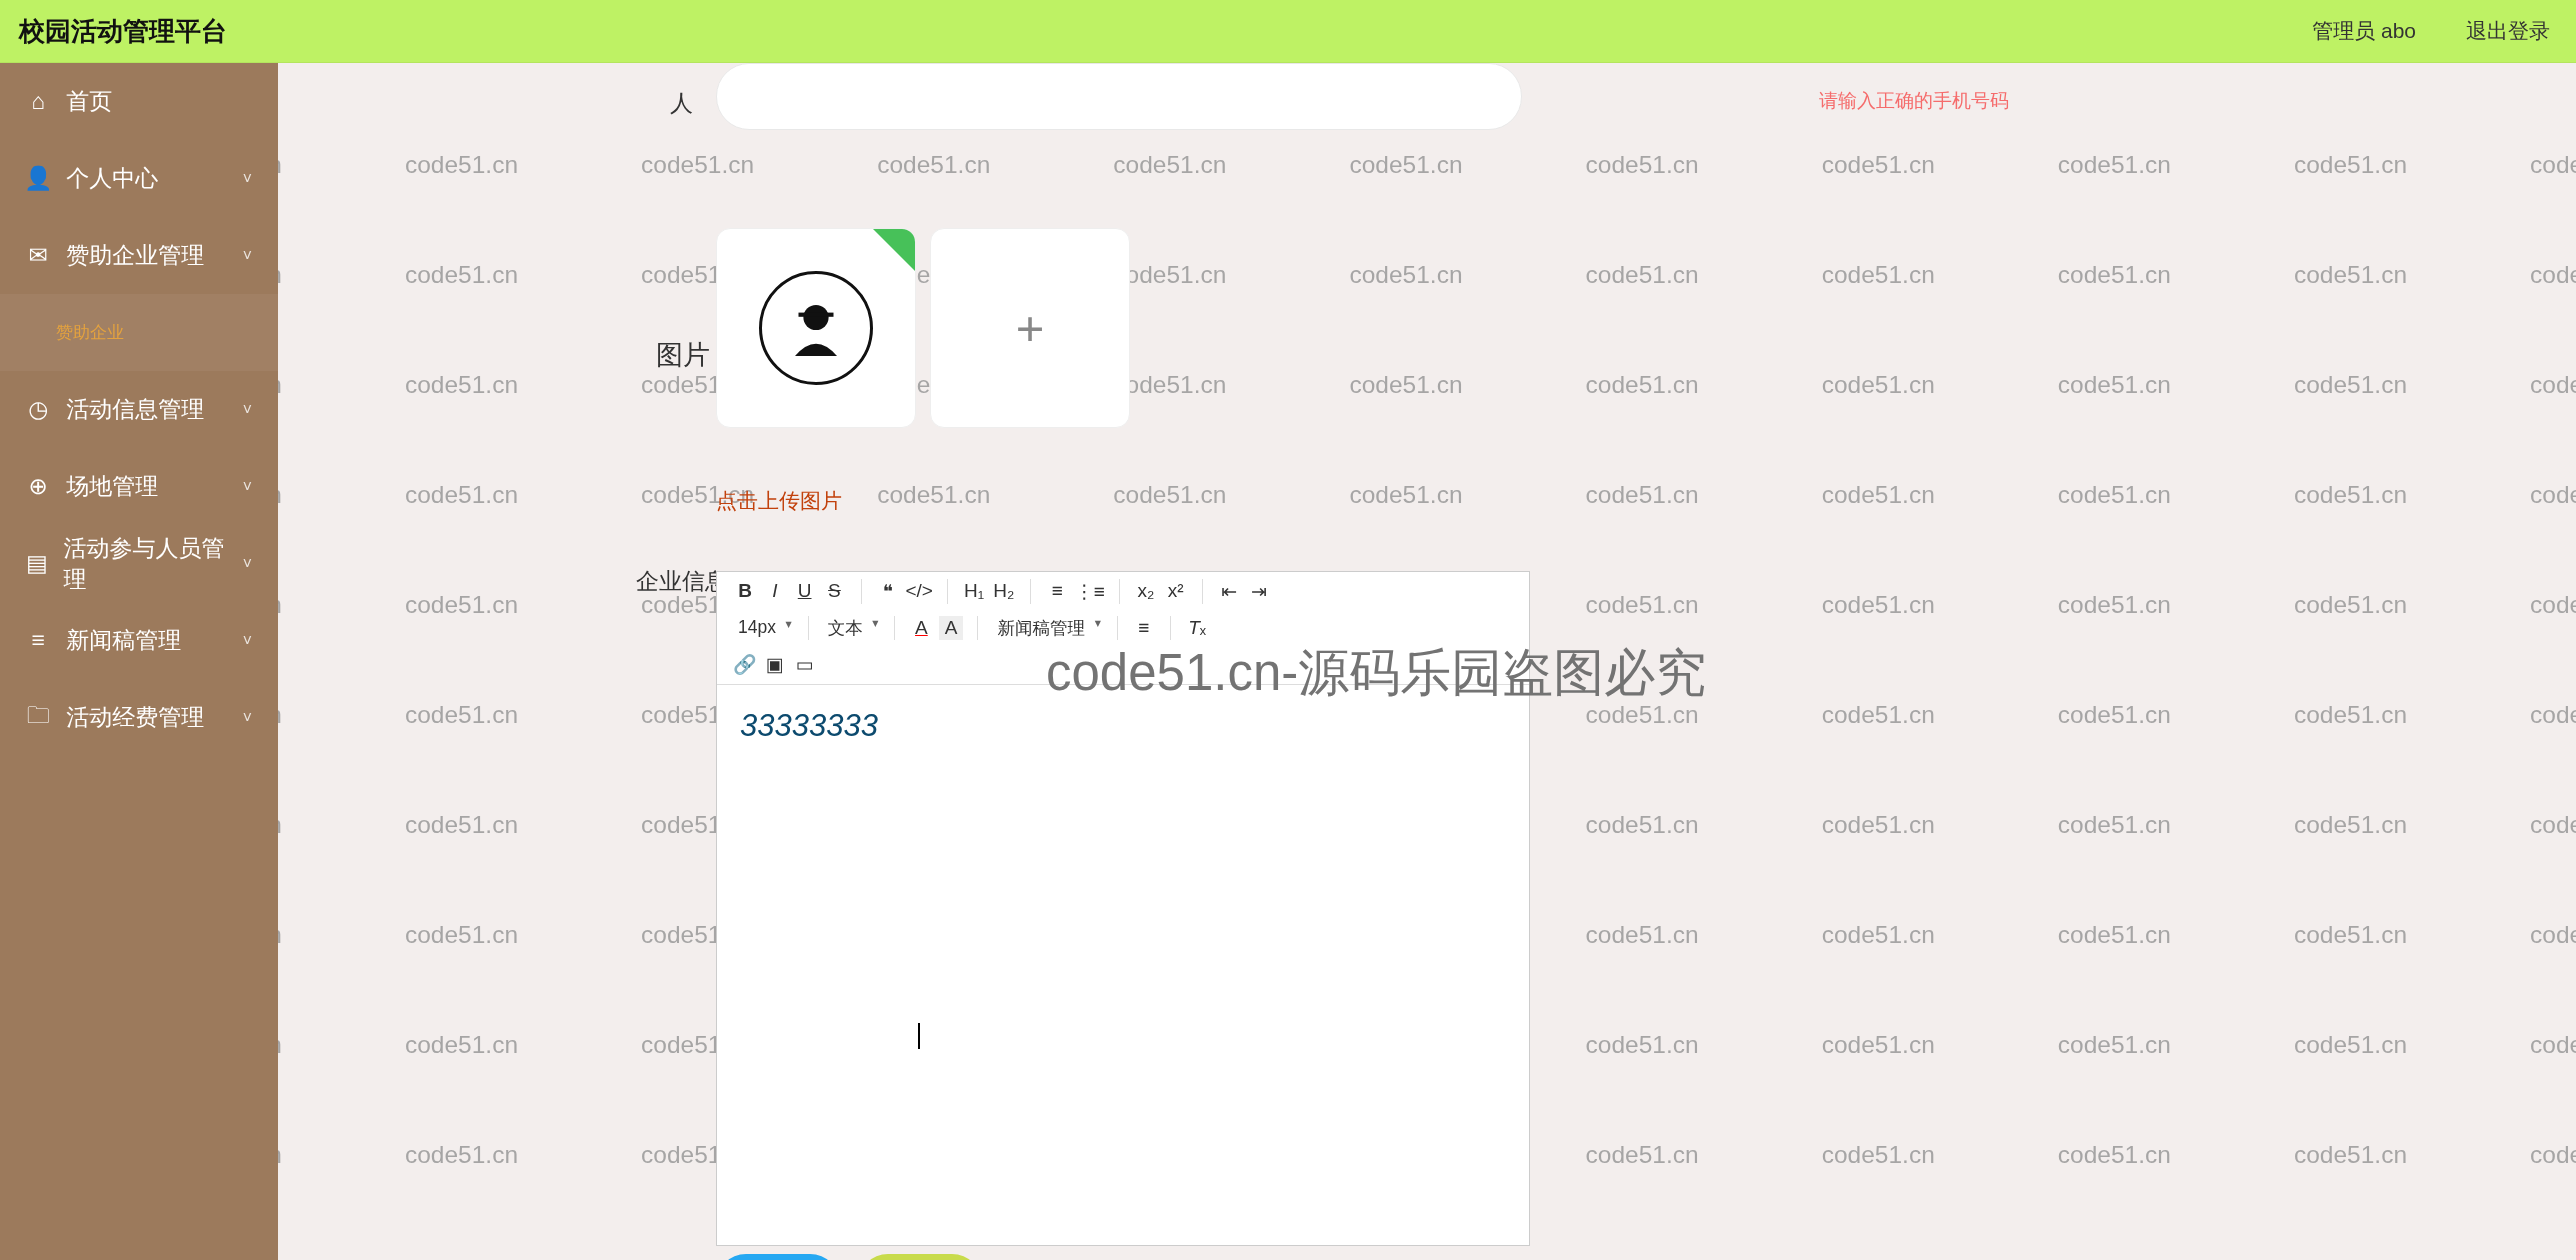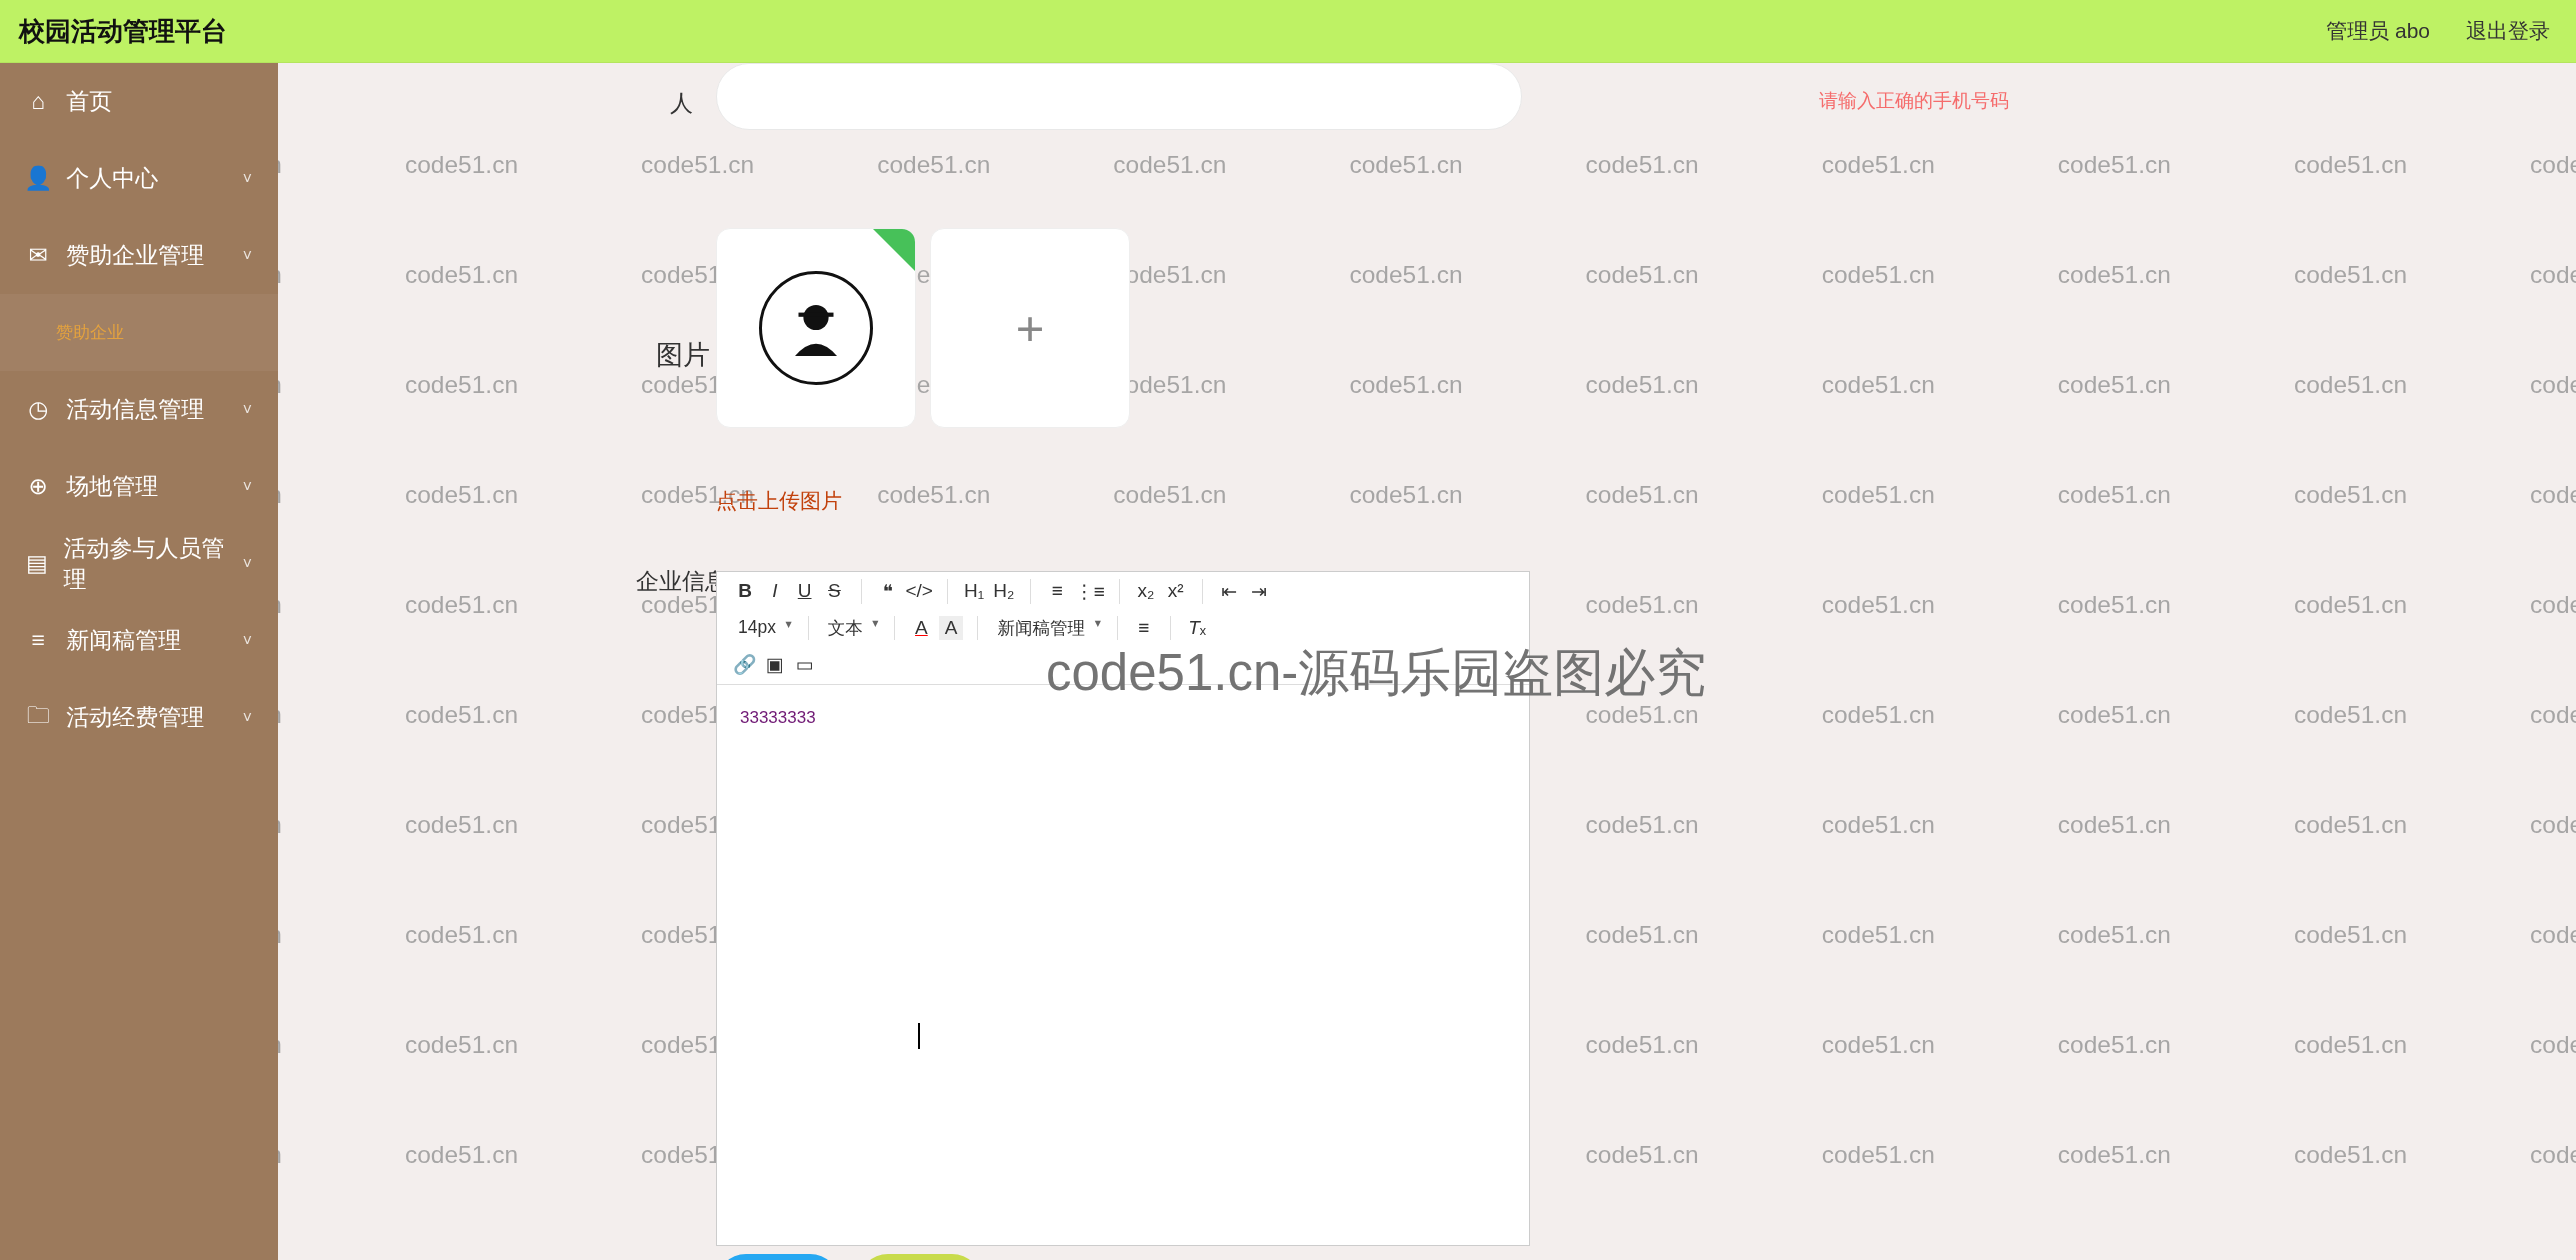--- a/index.html
+++ b/index.html
@@ -13,21 +13,21 @@
 .watermark-row { display: flex; justify-content: space-around; width: 110%; margin-left: -5%; height: 110px; align-items: center; }
 .watermark span { color: #999; font-size: 24.5px; opacity: 0.85; white-space: nowrap; }
 
 
 .top-header {
   position: relative; z-index: 5; height: 63px; background: #bef264;
   display: flex; align-items: center; justify-content: space-between;
   padding: 0 26px 0 19px; border-bottom: 0.9px solid rgba(0,0,0,0.05);
 }
 .app-title { font-size: 26px; font-weight: 600; color: #111; }
-.header-right { display: flex; align-items: center; gap: 36px; text-align: center; }
+.header-right { display: flex; align-items: center; gap: 50px; text-align: center; }
 .header-link { font-size: 21px; color: #333; cursor: pointer; }
 
 
 .sidebar {
   position: absolute; top: 63px; left: 0; width: 278px; height: calc(100% - 63px);
   background: #9C7A5C; z-index: 4;
 }
 .sidebar-item {
   display: flex; align-items: center; height: 77px; padding: 0 26px;
   color: #fff; font-size: 23px; cursor: pointer; gap: 15.8px; position: relative;
@@ -81,21 +81,21 @@
 }
 .editor-toolbar {
   border-bottom: 0.9px solid #ddd; padding: 5.3px 8.8px;
   display: flex; flex-wrap: wrap; gap: 3.5px 7px; align-items: center;
 }
 .tb-group { display: flex; gap: 5.3px; align-items: center; padding: 1.8px 7px; }
 .tb-sep { width: 0.9px; height: 24.5px; background: #ddd; }
 .tb-btn { min-width: 24.5px; height: 24.5px; display: inline-flex; align-items: center; justify-content: center; cursor: pointer; font-size: 19px; color: #333; }
 .tb-select { font-size: 17.5px; color: #333; padding: 1.8px 17.5px 1.8px 5.3px; border: none; background: none; cursor: pointer; position: relative; }
 .tb-select::after { content: "▾"; position: absolute; right: 1.8px; font-size: 12.3px; color: #666; }
-.editor-body { min-height: 560px; padding: 23px; font-size: 17px; color: #701a75; outline: none; }
+.editor-body { min-height: 560px; padding: 23px; font-size: 31px; color: #0c4a6e; outline: none; font-style: italic; }
 
 
 .big-red {
   position: absolute; left: 1046px; top: 639px; font-size: 51px; color: #737373; z-index: 6;
   pointer-events: none; font-weight: 400;
 }
 
 
 .caret { position: absolute; left: 918px; top: 1023px; width: 1.8px; height: 26px; background: #000; z-index: 7; }
 

